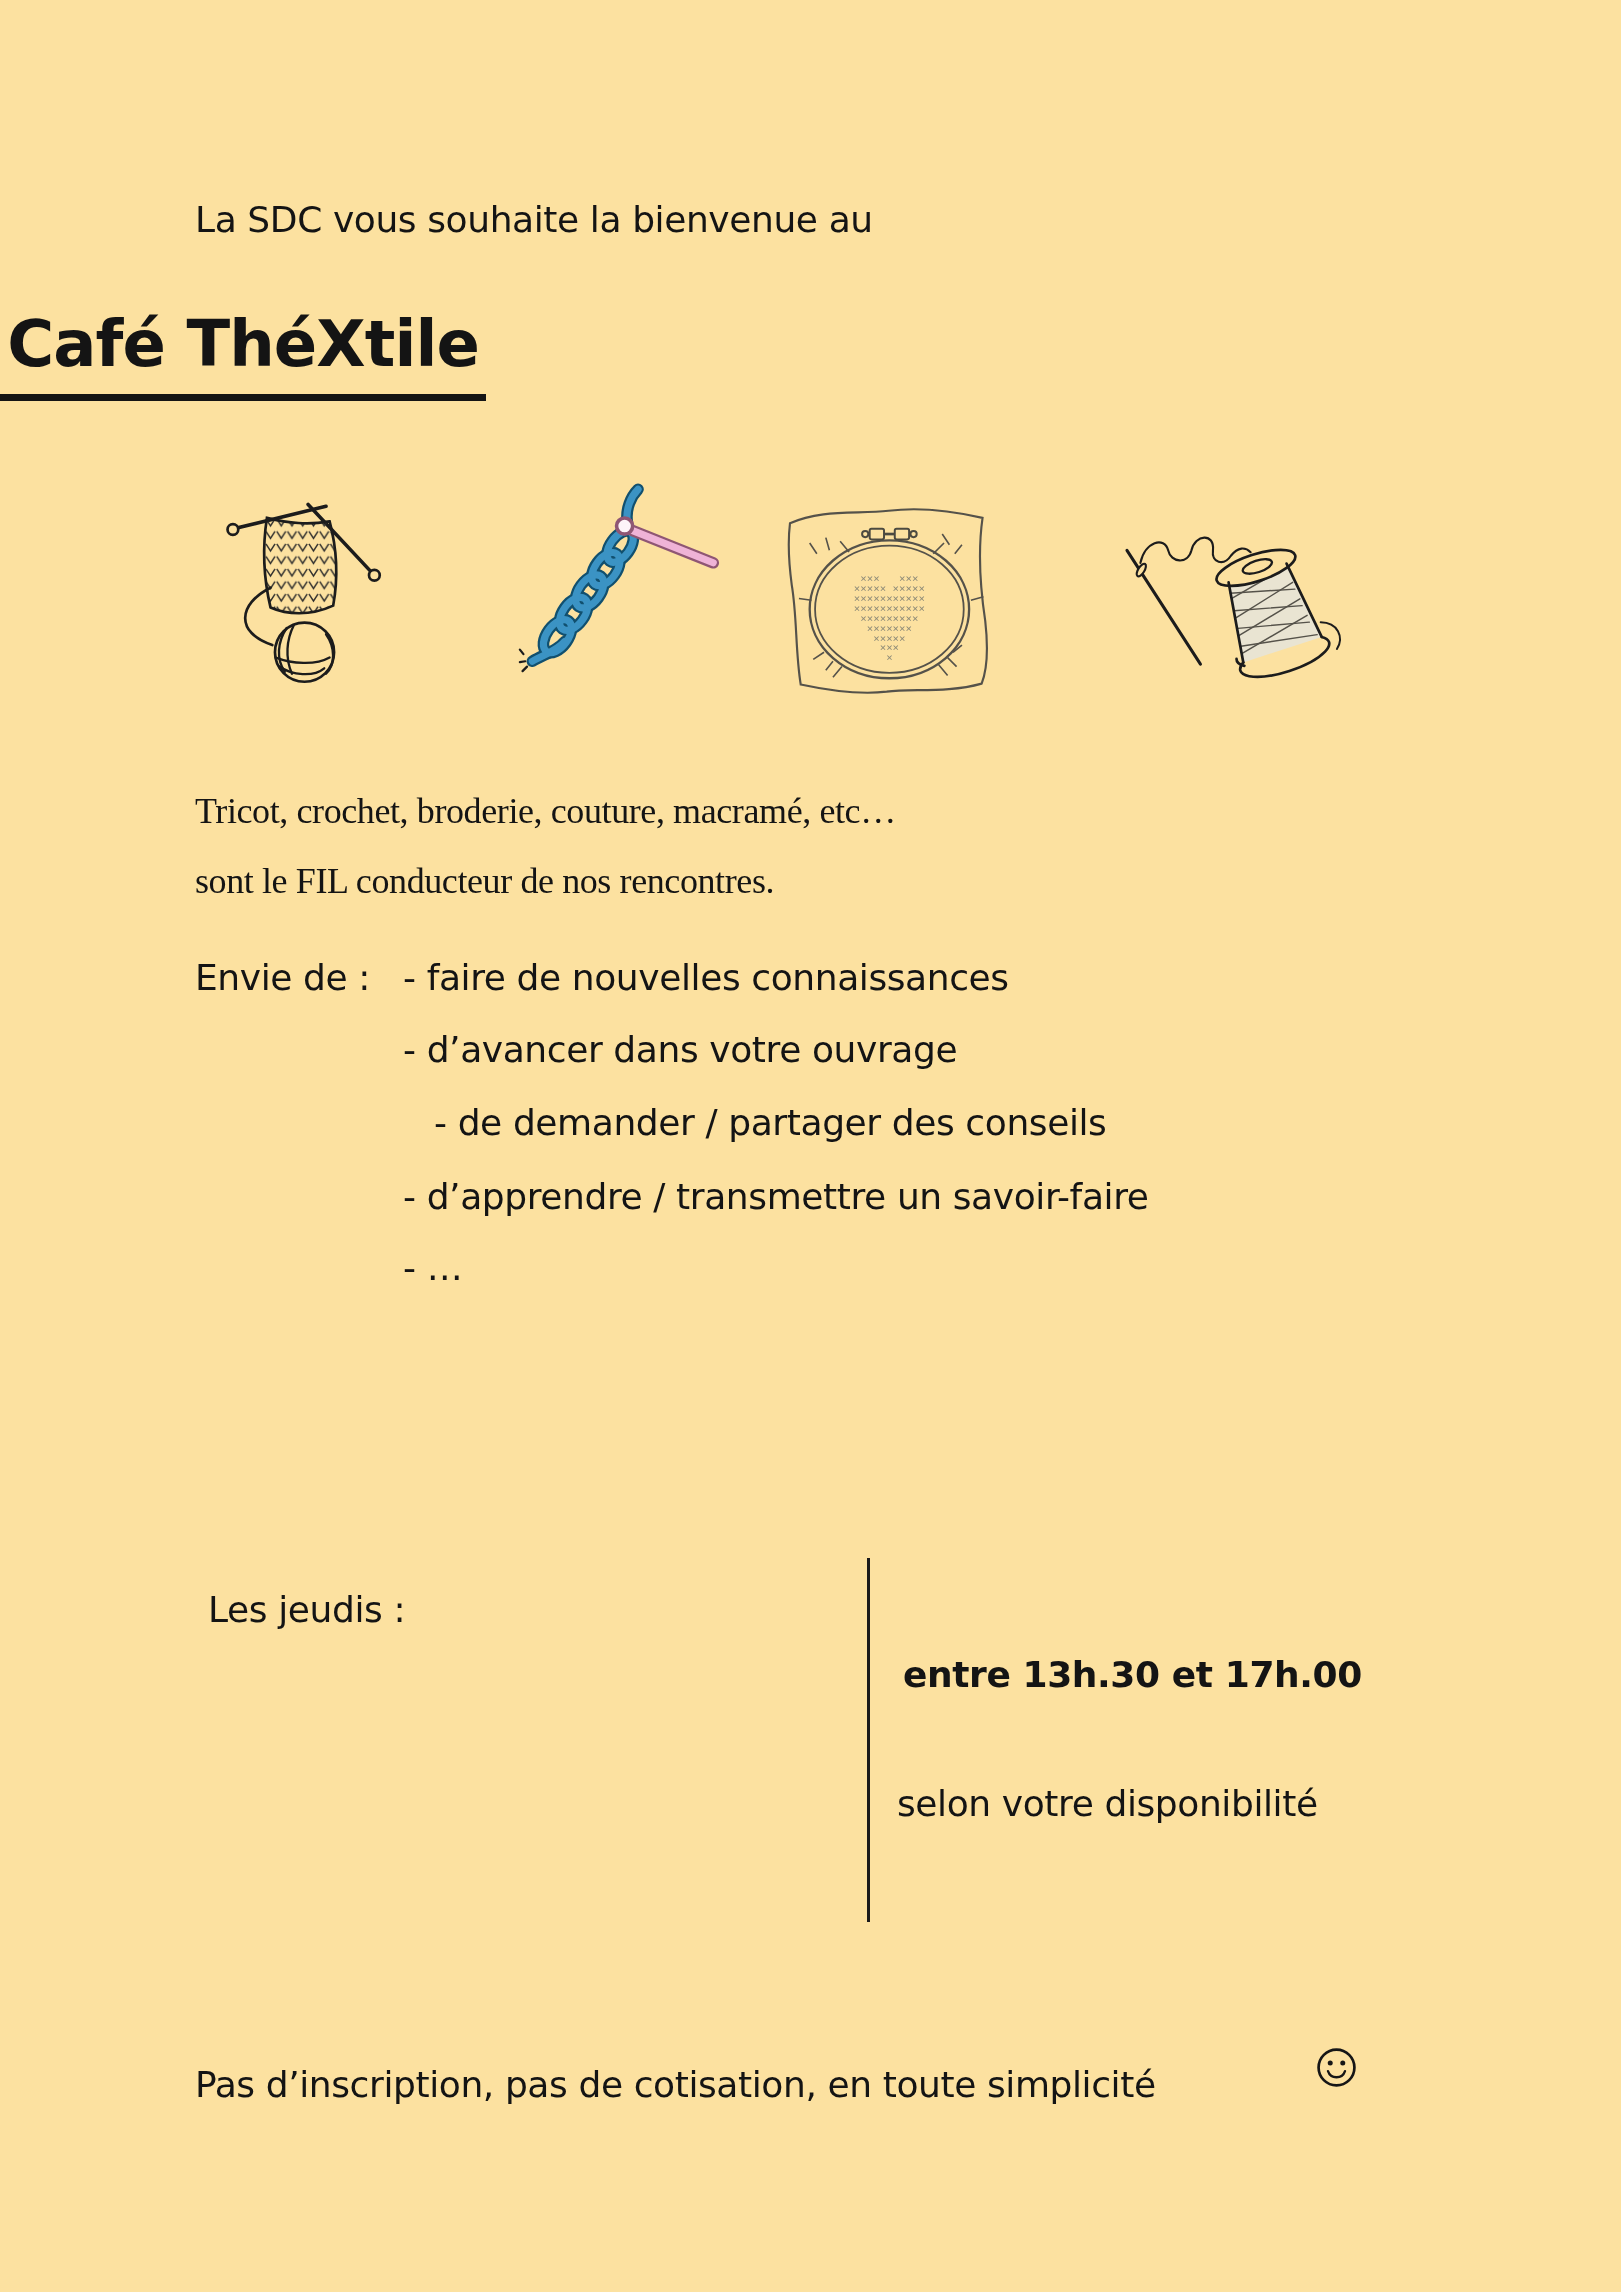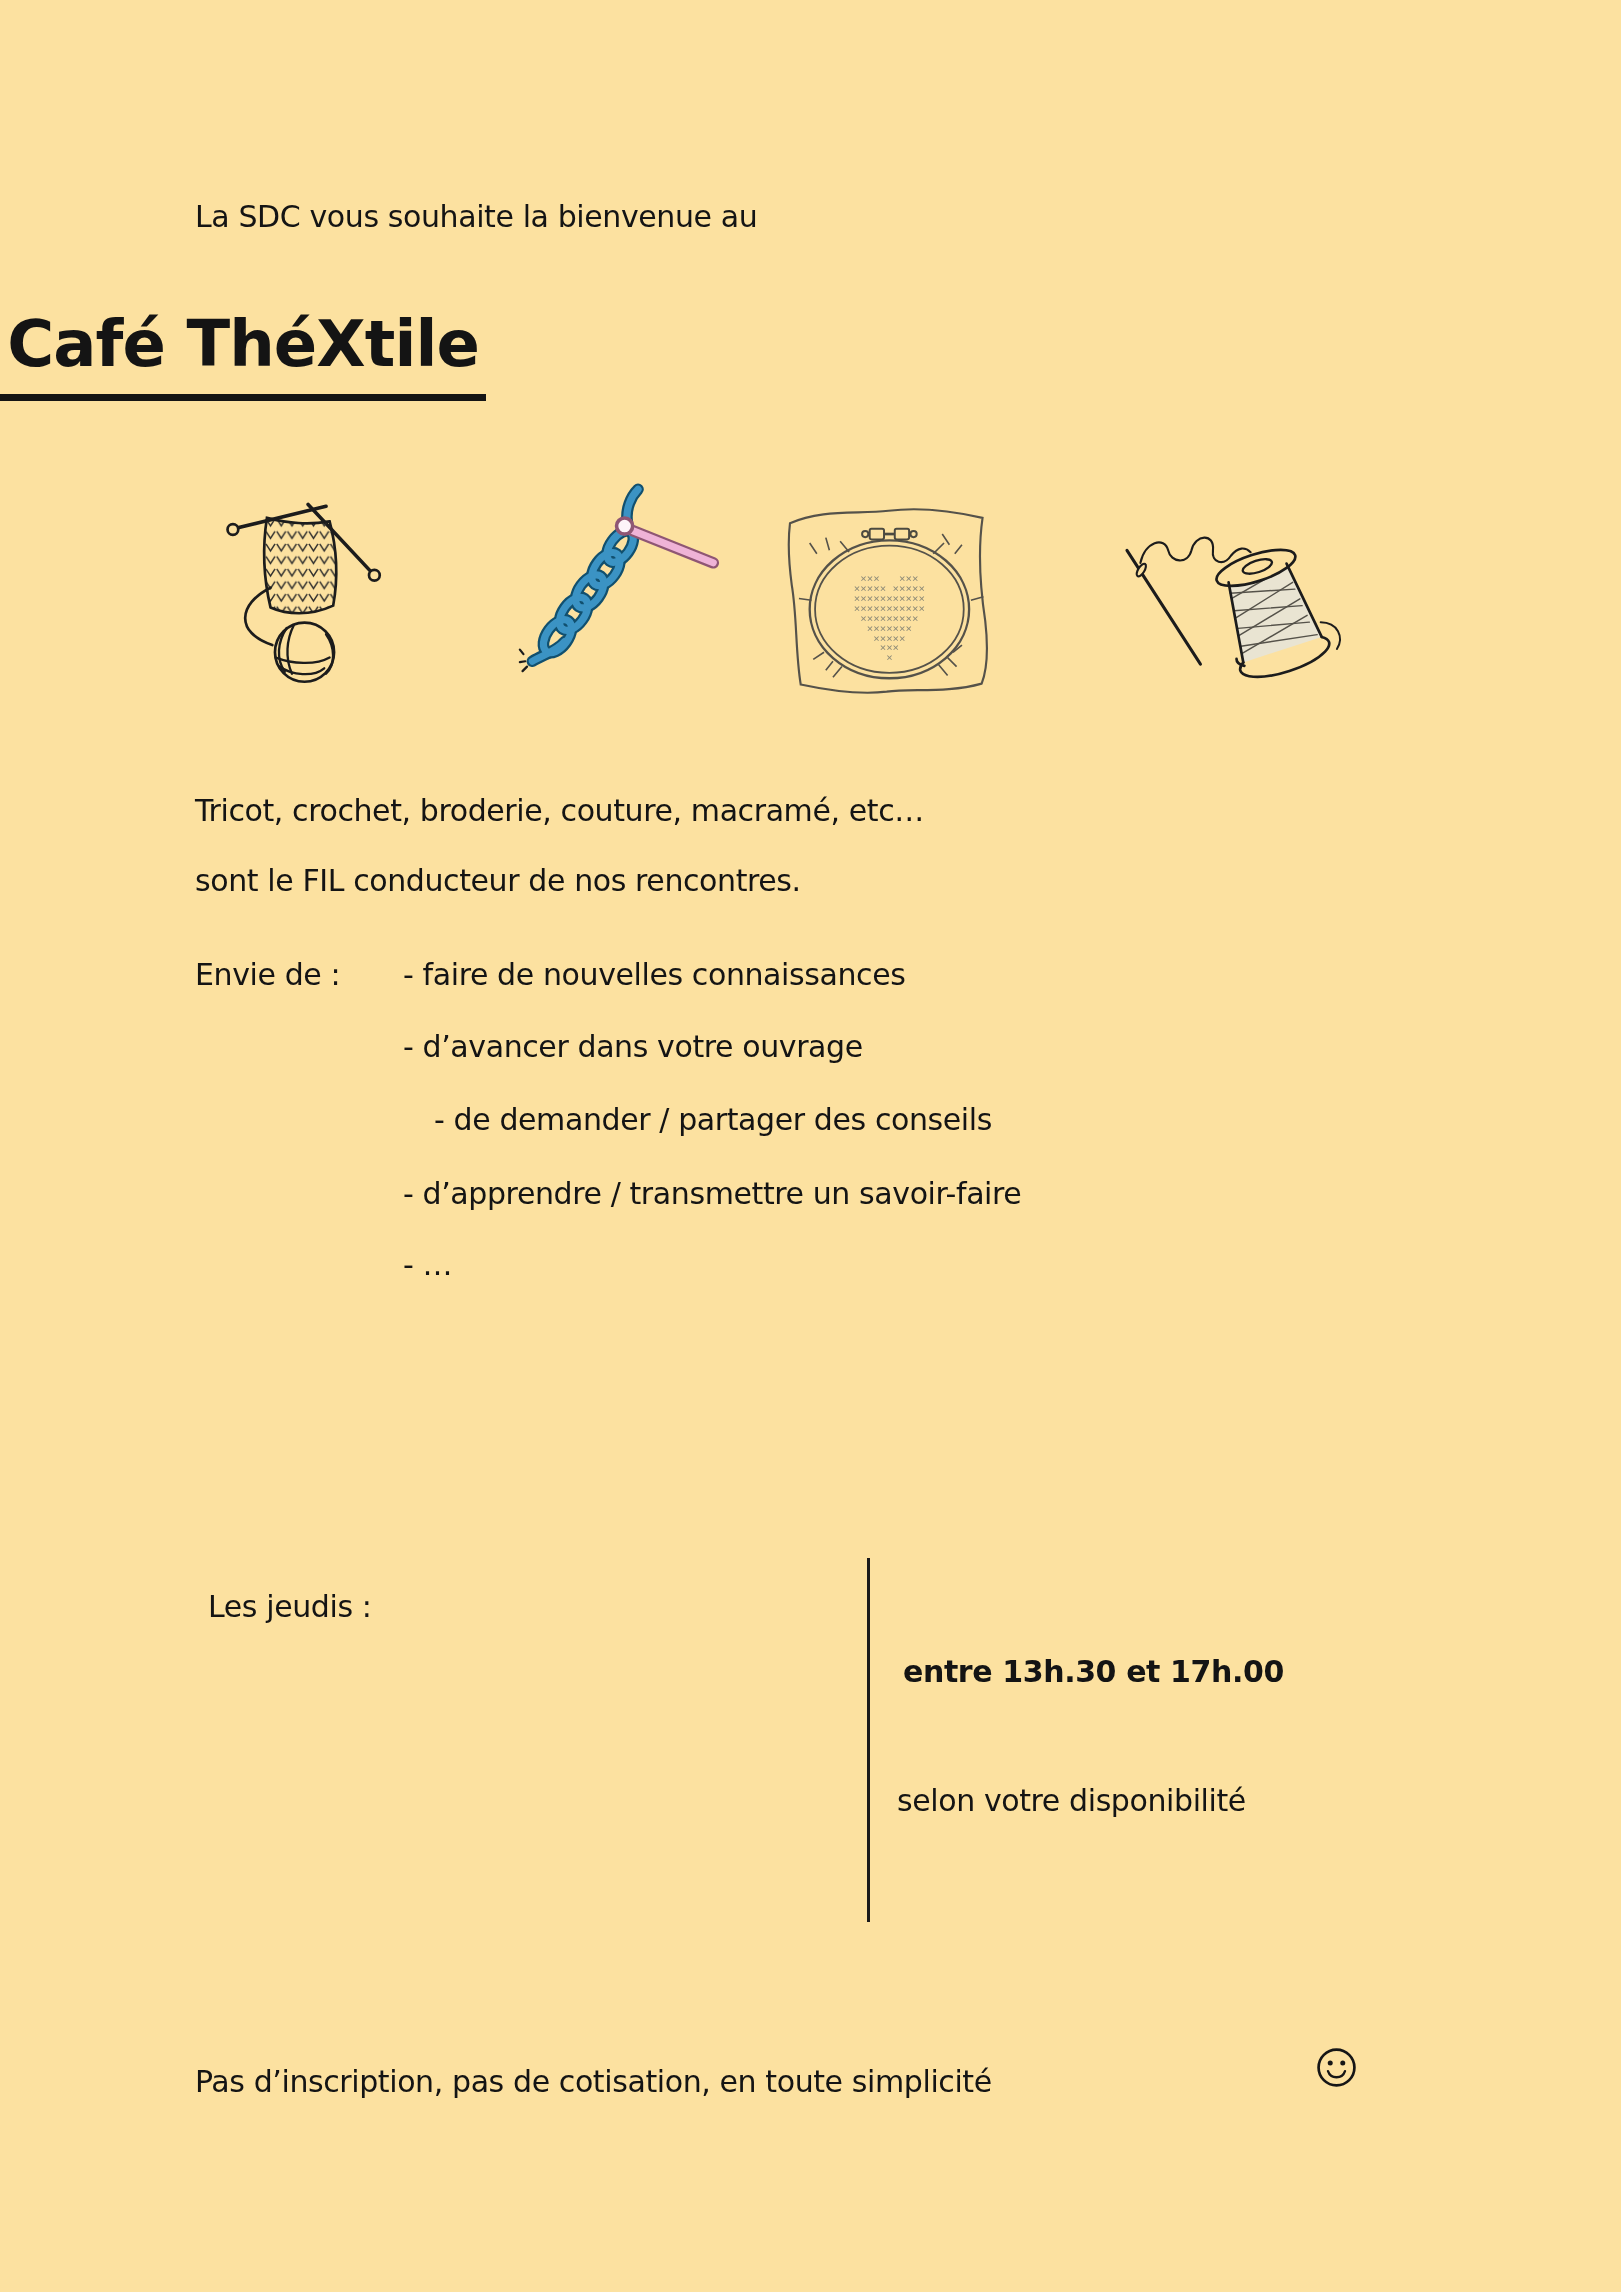--- a/index.html
+++ b/index.html
@@ -7,39 +7,39 @@
     width:1621px;height:2293px;
     background:#FCE1A0;
     font-family:"DejaVu Sans","Liberation Sans",sans-serif;
     color:#141414;
     position:relative;
     overflow:hidden;
   }
   .page{position:absolute;inset:0;}
   .abs{position:absolute;}
   .body-text{
-    font-size:30px;
+    font-size:36px;
     letter-spacing:-0.4px;
     line-height:1;
     white-space:nowrap;
   }
   .welcome{left:195px;top:202px;}
   .title-wrap{left:0;right:0;top:312px;}
   .title{
     display:inline-block;
     font-size:64px;
     font-weight:700;
     letter-spacing:-0.9px;
     line-height:1;
     padding:0 7.2px 18px 7.2px;
     border-bottom:7.2px solid #141414;
     white-space:nowrap;
   }
   .intro{left:195px;top:776px;}
-  .intro div{line-height:70px;}
+  .intro div{line-height:70px;font-family:Liberation Serif, serif;}
   .wishes-row0{left:195px;top:960px;display:flex;}
   .wishes-label{width:208px;flex:0 0 auto;}
   .wish-1{left:403px;top:1032px;}
   .wish-2{left:403px;top:1105px;margin-left:31px;}
   .wish-3{left:403px;top:1179px;}
   .wish-4{left:403px;top:1250px;}
   .invitation{left:0;right:0;top:1354px;text-align:center;}
   .invitation div{line-height:68px;}
   .jeudis{left:208px;top:1592px;}
   .dates{left:459px;top:1657px;}

